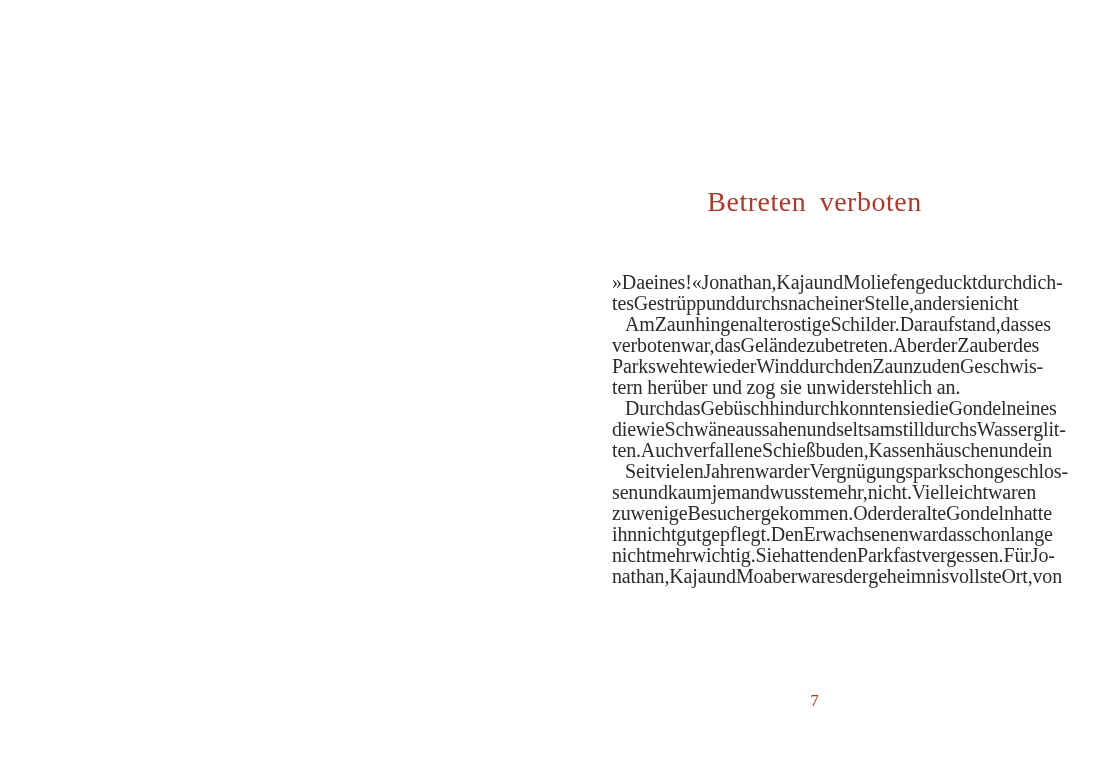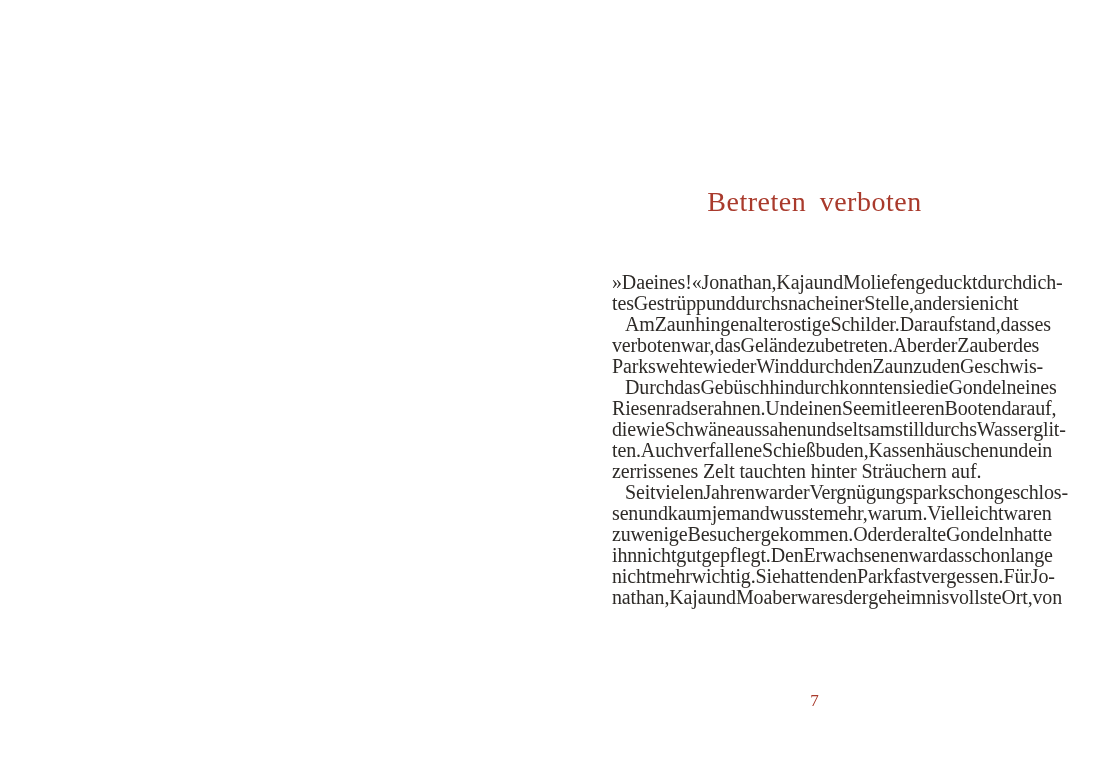--- a/index.html
+++ b/index.html
@@ -129,86 +129,75 @@
           <span>wie</span>
           <span>der</span>
           <span>Wind</span>
           <span>durch</span>
           <span>den</span>
           <span>Zaun</span>
           <span>zu</span>
           <span>den</span>
           <span>Geschwis-</span>
         </div>
+        <div class="line last">tern herüber und zog sie unwiderstehlich an.</div>
       </div>
       <div class="paragraph">
         <div class="line indent">
           <span>Durch</span>
           <span>das</span>
           <span>Gebüsch</span>
           <span>hindurch</span>
           <span>konnten</span>
           <span>sie</span>
           <span>die</span>
           <span>Gondeln</span>
           <span>eines</span>
         </div>
         <div class="line">
-          <span>Riesenrads</span>
-          <span>erahnen.</span>
-          <span>Und</span>
-          <span>einen</span>
-          <span>See</span>
-          <span>mit</span>
-          <span>leeren</span>
-          <span>Booten</span>
-          <span>darauf,</span>
-        </div>
-        <div class="line">
           <span>die</span>
           <span>wie</span>
           <span>Schwäne</span>
           <span>aussahen</span>
           <span>und</span>
           <span>seltsam</span>
           <span>still</span>
           <span>durchs</span>
           <span>Wasser</span>
           <span>glit-</span>
         </div>
         <div class="line">
           <span>ten.</span>
           <span>Auch</span>
           <span>verfallene</span>
           <span>Schießbuden,</span>
           <span>Kassenhäuschen</span>
           <span>und</span>
           <span>ein</span>
         </div>
-        <div class="line last">zerrissenes Zelt tauchten hinter Sträuchern auf.</div>
       </div>
       <div class="paragraph">
         <div class="line indent">
           <span>Seit</span>
           <span>vielen</span>
           <span>Jahren</span>
           <span>war</span>
           <span>der</span>
           <span>Vergnügungspark</span>
           <span>schon</span>
           <span>geschlos-</span>
         </div>
         <div class="line">
           <span>sen</span>
           <span>und</span>
           <span>kaum</span>
           <span>jemand</span>
           <span>wusste</span>
           <span>mehr,</span>
-          <span>warum.</span>
+          <span>nicht.</span>
           <span>Vielleicht</span>
           <span>waren</span>
         </div>
         <div class="line">
           <span>zu</span>
           <span>wenige</span>
           <span>Besucher</span>
           <span>gekommen.</span>
           <span>Oder</span>
           <span>der</span>

